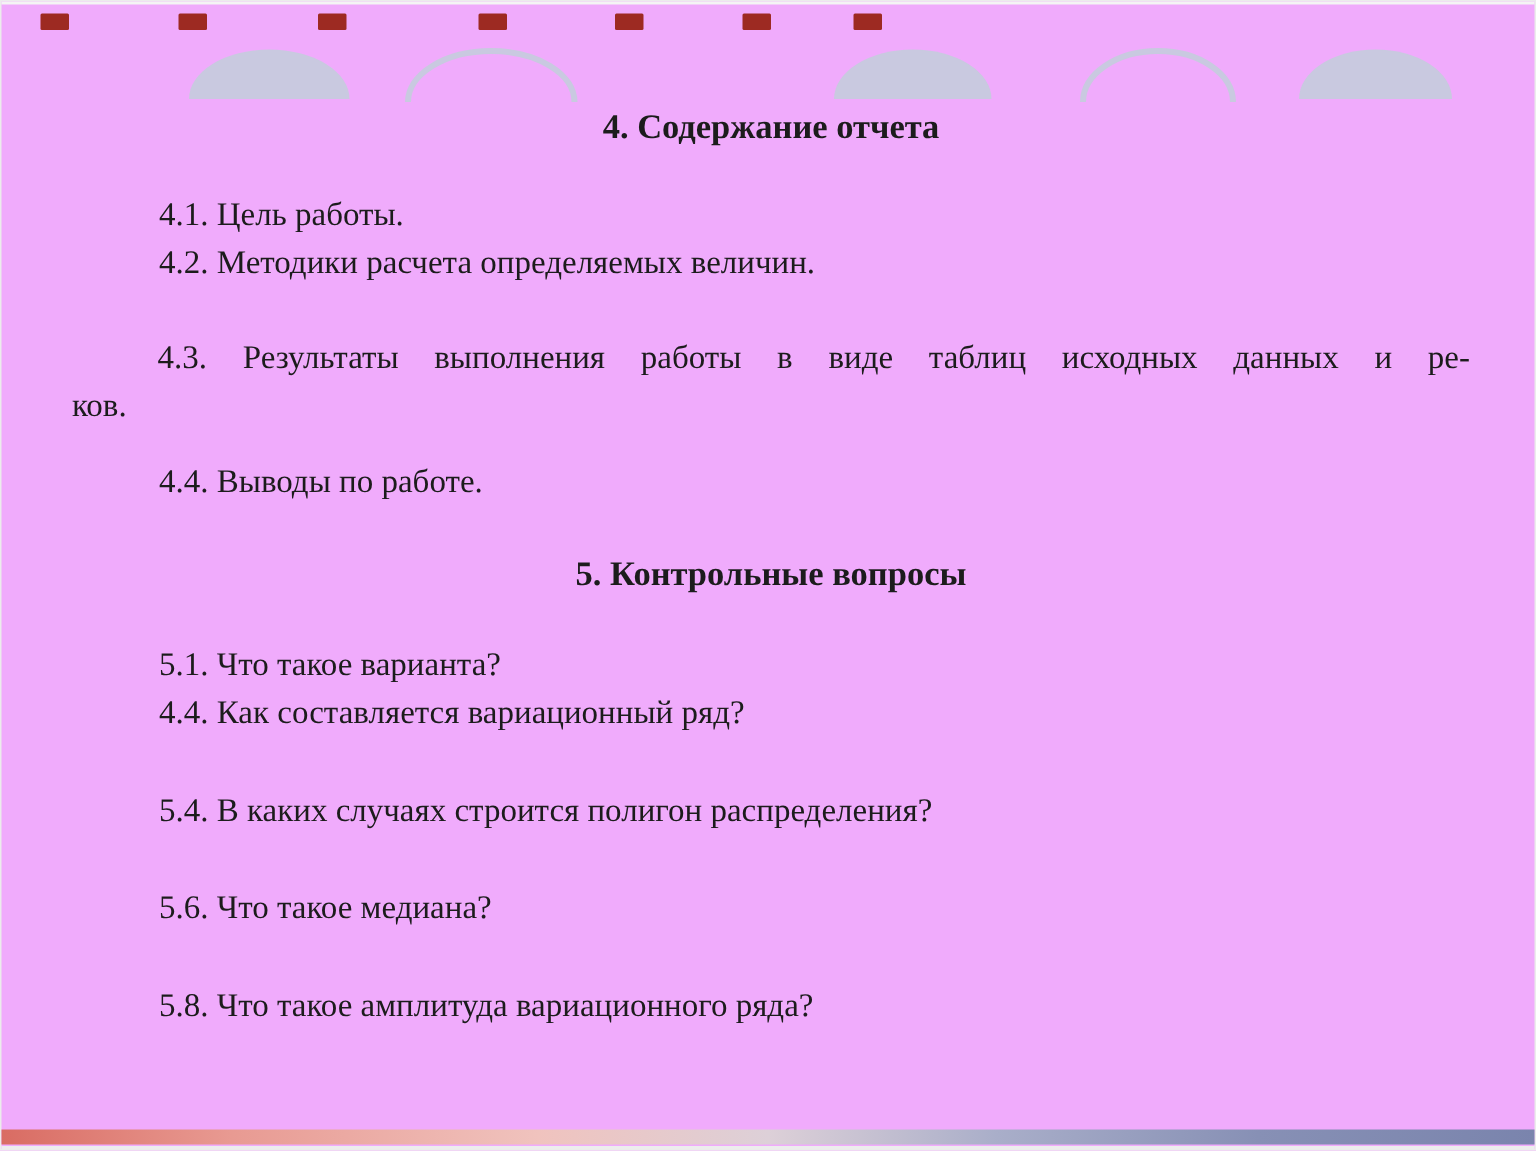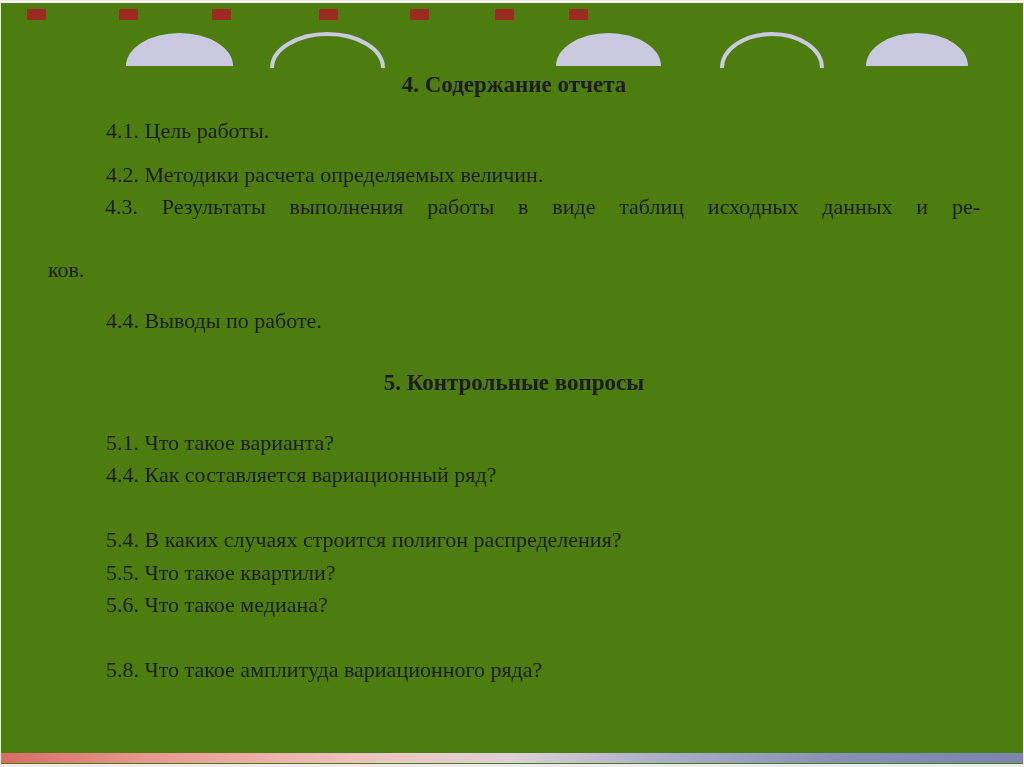--- a/index.html
+++ b/index.html
@@ -6,21 +6,21 @@
   body {
     width: 1024px; height: 767px;
     background: #ffffff;
     font-family: "Liberation Serif", "DejaVu Serif", serif;
     overflow: hidden;
   }
   .slide {
     position: relative;
     width: 1022px; height: 765px;
     border: 1px solid #ececec;
-    background: #4d7c0f;
+    background: #f0abfc;
   }
   .edge-top {
     position: absolute; top: 0; left: 0; right: 0; height: 2px;
     background: #f4f4f4;
   }
   .edge-bottom {
     position: absolute; bottom: 0; left: 0; right: 0; height: 2px;
     background: #ededed;
   }
   
@@ -45,20 +45,21 @@
   }
   .line.indent { left: 105px; width: 874px; }
   .line.heading {
     font-weight: bold; font-size: 23px;
     text-align: center; white-space: normal;
   }
   .line.stretch {
     white-space: normal;
     text-align: justify;
     text-align-last: justify;
+    margin-top: 31px;
   }
   .line.firstline { text-indent: 57px; }
   
   .footer-bar {
     position: absolute; left: 0; right: 0; top: 752px; height: 10px;
     background: linear-gradient(90deg,
       #d96c63 0%, #e89a92 15%, #f0c3be 35%, #ddd0d8 50%,
       #a9aec9 65%, #8790b5 82%, #7a84ad 100%);
   }
 </style>
@@ -81,30 +82,29 @@
   <svg class="arc-svg" style="left:268px" width="117" height="39" viewBox="0 0 117 39">
     <path d="M 3 37 A 55.5 34 0 0 1 114 37" stroke="#c9c9e0" stroke-width="4" fill="none"></path>
   </svg>
   <div class="dome" style="left:555px; width:105px"></div>
   <svg class="arc-svg" style="left:718px" width="106" height="39" viewBox="0 0 106 39">
     <path d="M 3 37 A 50 34 0 0 1 103 37" stroke="#c9c9e0" stroke-width="4" fill="none"></path>
   </svg>
   <div class="dome" style="left:865px; width:102px"></div>
 
   <div class="line heading" style="top:70px">4. Содержание отчета</div>
-  <div class="line indent" style="top:116px">4.1. Цель работы.</div>
+  <div class="line indent" style="top:128px">4.1. Цель работы.</div>
   <div class="line indent" style="top:160px">4.2. Методики расчета определяемых величин.</div>
   <div class="line stretch firstline" style="top:192px">4.3. Результаты выполнения работы в виде таблиц исходных данных и ре-</div>
   <div class="line" style="top:255px">ков.</div>
   <div class="line indent" style="top:306px">4.4. Выводы по работе.</div>
 
   <div class="line heading" style="top:368px">5. Контрольные вопросы</div>
   <div class="line indent" style="top:428px">5.1. Что такое варианта?</div>
   <div class="line indent" style="top:460px">4.4. Как составляется вариационный ряд?</div>
   <div class="line indent" style="top:525px">5.4. В каких случаях строится полигон распределения?</div>
-  <div class="line indent" style="top:558px">5.5. Что такое квартили?</div>
   <div class="line indent" style="top:590px">5.6. Что такое медиана?</div>
   <div class="line indent" style="top:655px">5.8. Что такое амплитуда вариационного ряда?</div>
 
   <div class="footer-bar"></div>
   <div class="edge-bottom"></div>
 
 </div>
 
 </body></html>

